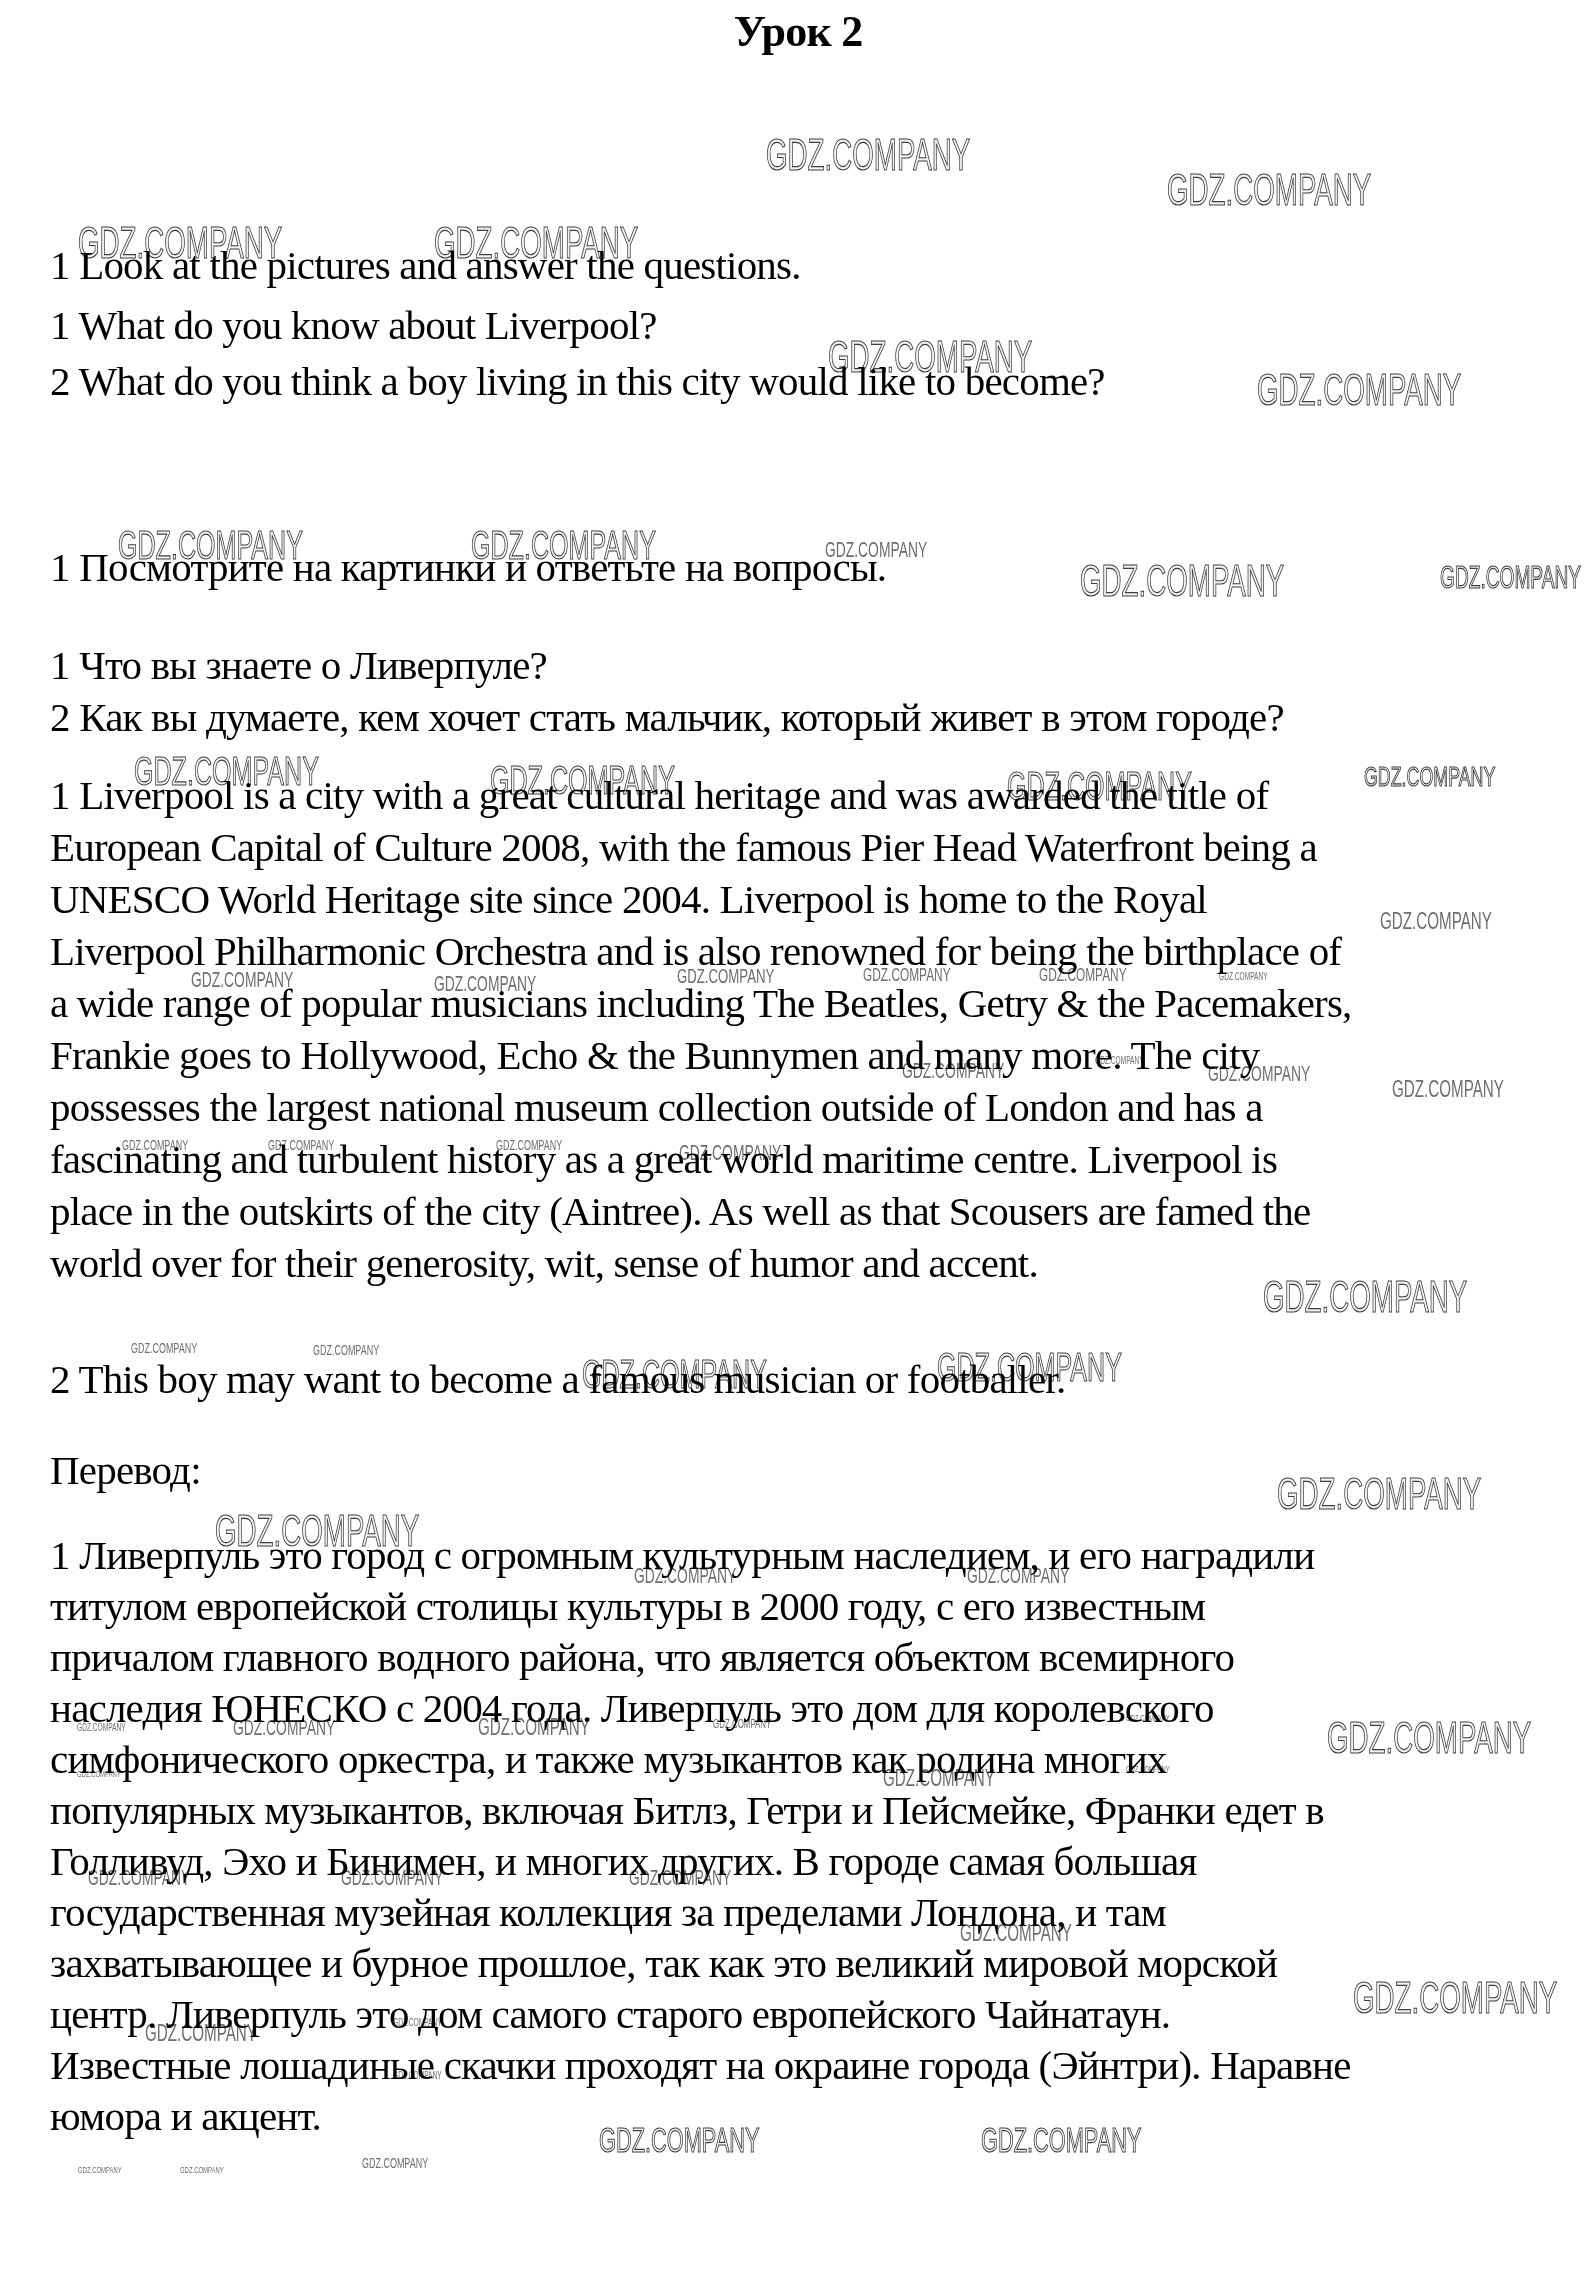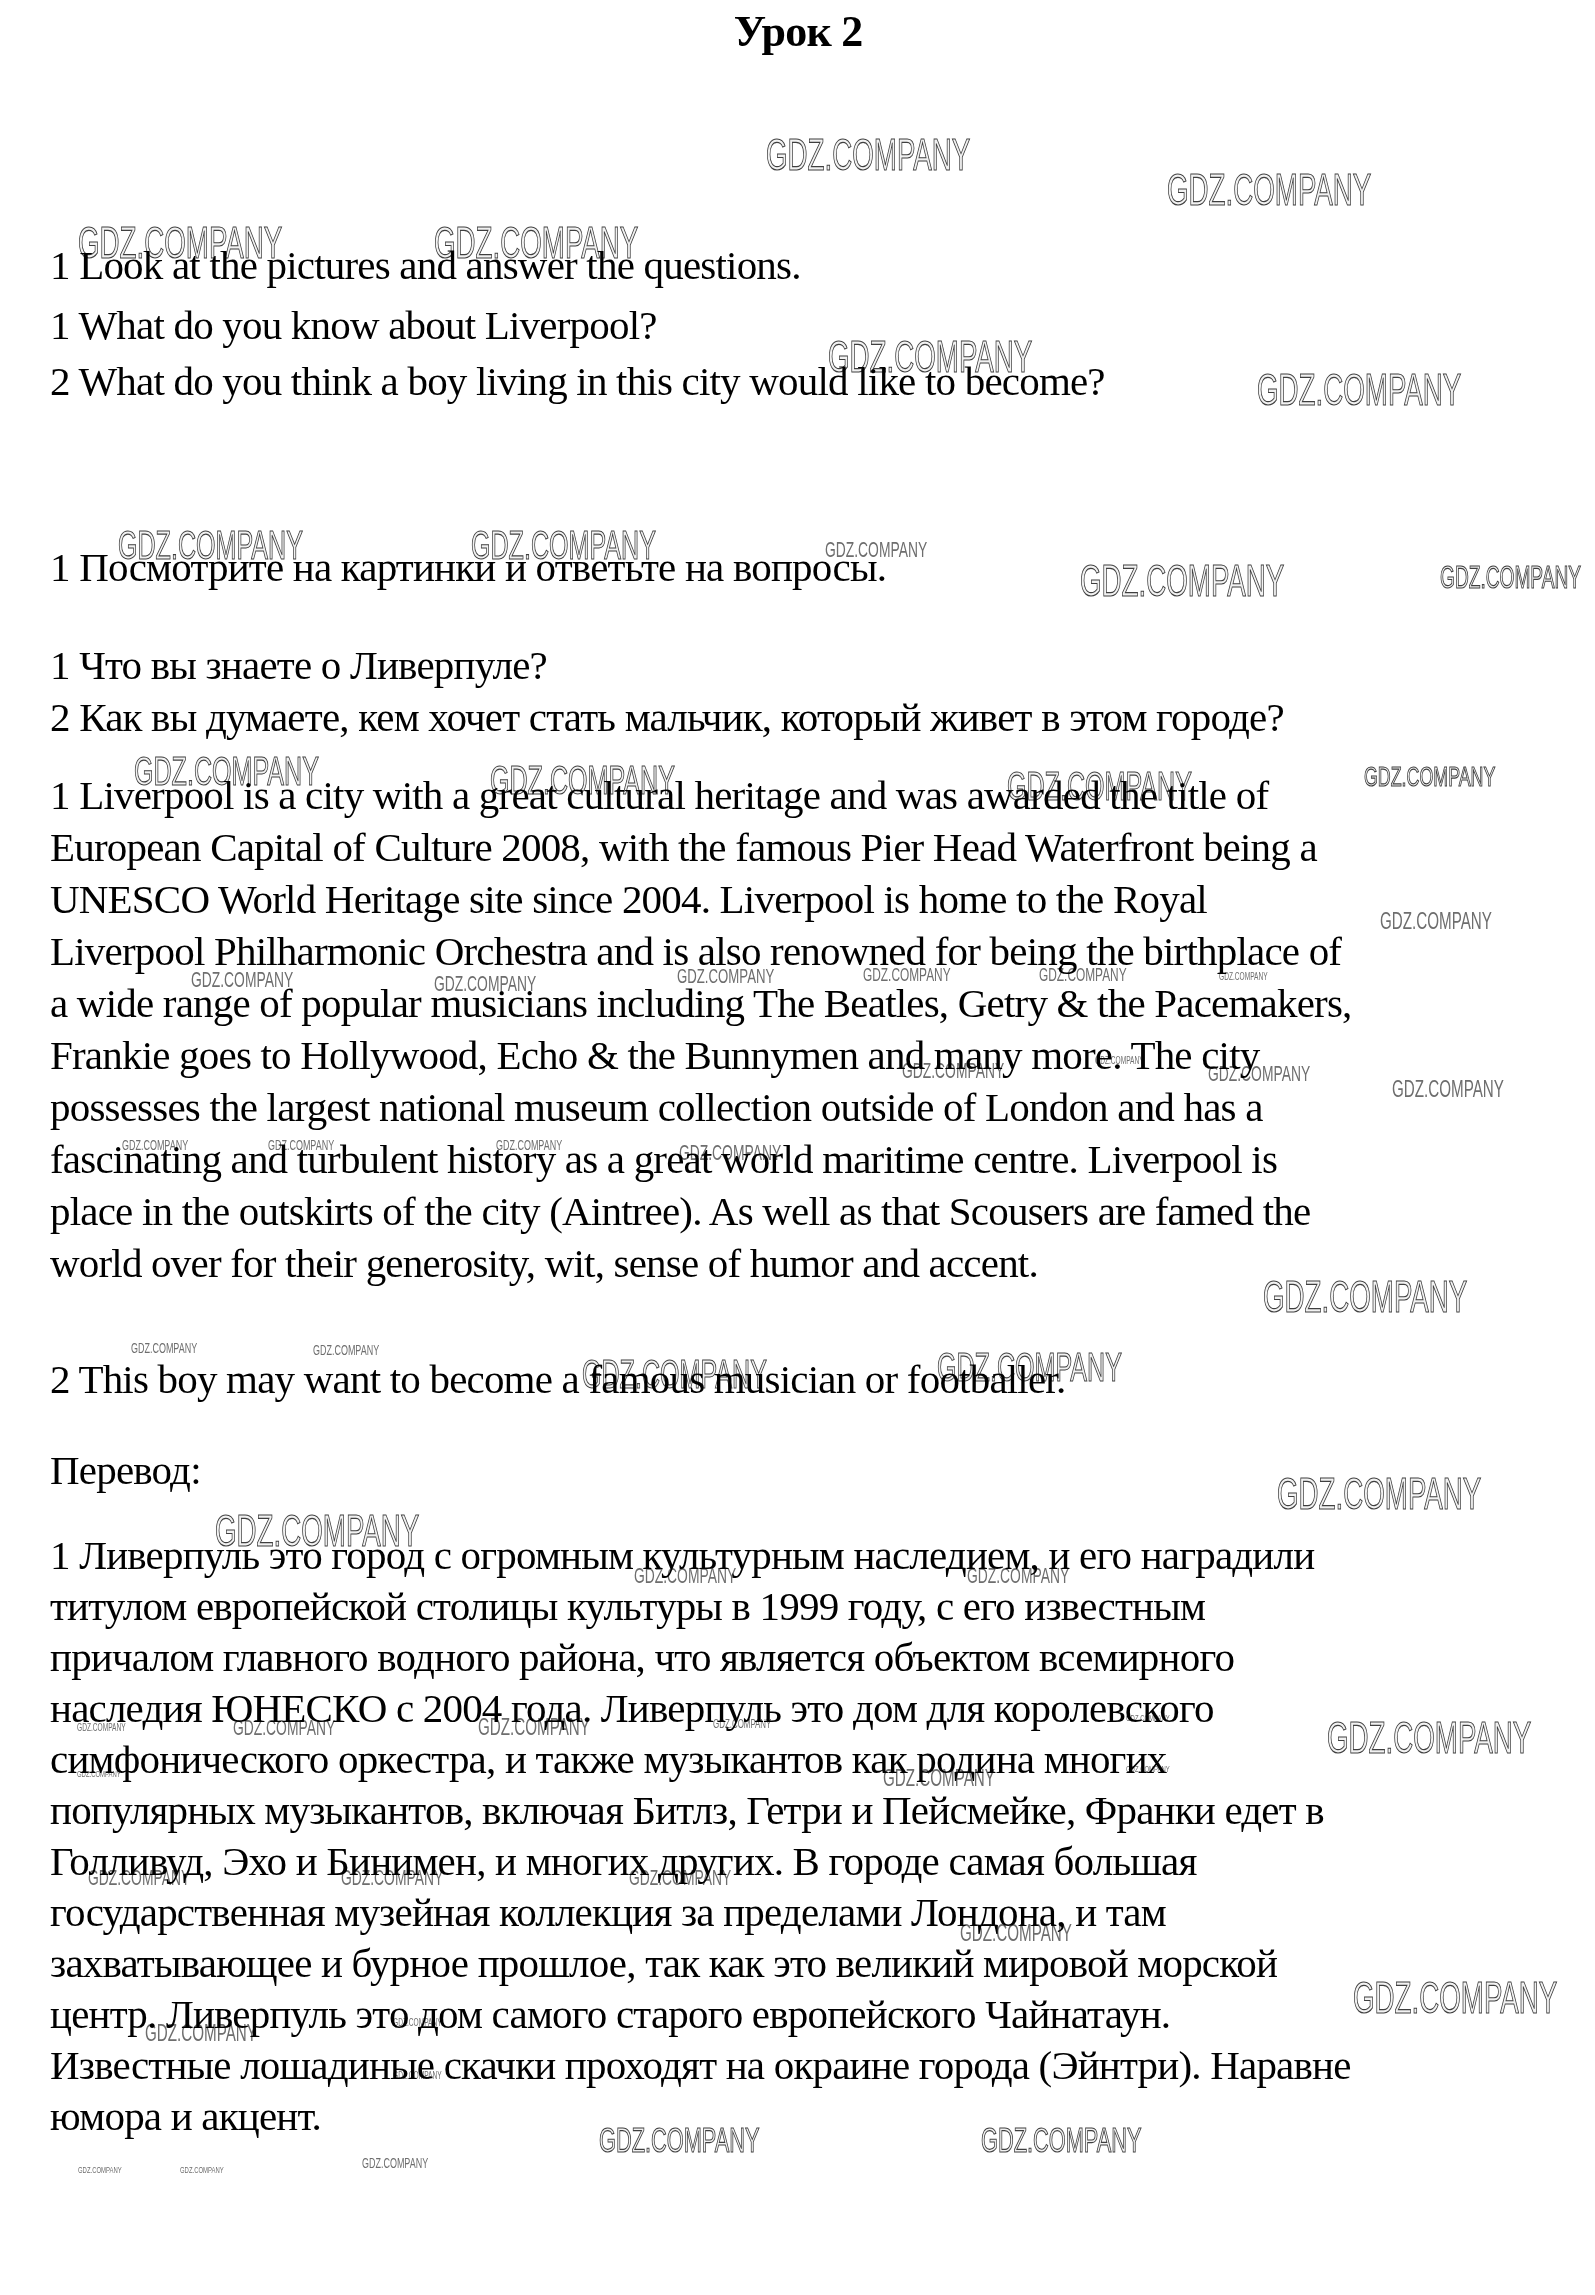--- a/index.html
+++ b/index.html
@@ -143,21 +143,21 @@
     <div class="pline">place in the outskirts of the city (Aintree). As well as that Scousers are famed the</div>
     <div class="pline">world over for their generosity, wit, sense of humor and accent.</div>
   </div>
 
   <div class="line" style="top:1353px">2 This boy may want to become a famous musician or footballer.</div>
 
   <div class="line" style="top:1444px">Перевод:</div>
 
   <div class="para para-ru">
     <div class="pline">1 Ливерпуль это город с огромным культурным наследием, и его наградили</div>
-    <div class="pline">титулом европейской столицы культуры в 1999 году, с его известным</div>
+    <div class="pline">титулом европейской столицы культуры в 2000 году, с его известным</div>
     <div class="pline">причалом главного водного района, что является объектом всемирного</div>
     <div class="pline">наследия ЮНЕСКО с 2004 года. Ливерпуль это дом для королевского</div>
     <div class="pline">симфонического оркестра, и также музыкантов как родина многих</div>
     <div class="pline">популярных музыкантов, включая Битлз, Гетри и Пейсмейке, Франки едет в</div>
     <div class="pline">Голливуд, Эхо и Бинимен, и многих других. В городе самая большая</div>
     <div class="pline">государственная музейная коллекция за пределами Лондона, и там</div>
     <div class="pline">захватывающее и бурное прошлое, так как это великий мировой морской</div>
     <div class="pline">центр. Ливерпуль это дом самого старого европейского Чайнатаун.</div>
     <div class="pline">Известные лошадиные скачки проходят на окраине города (Эйнтри). Наравне</div>
     <div class="pline">юмора и акцент.</div>

